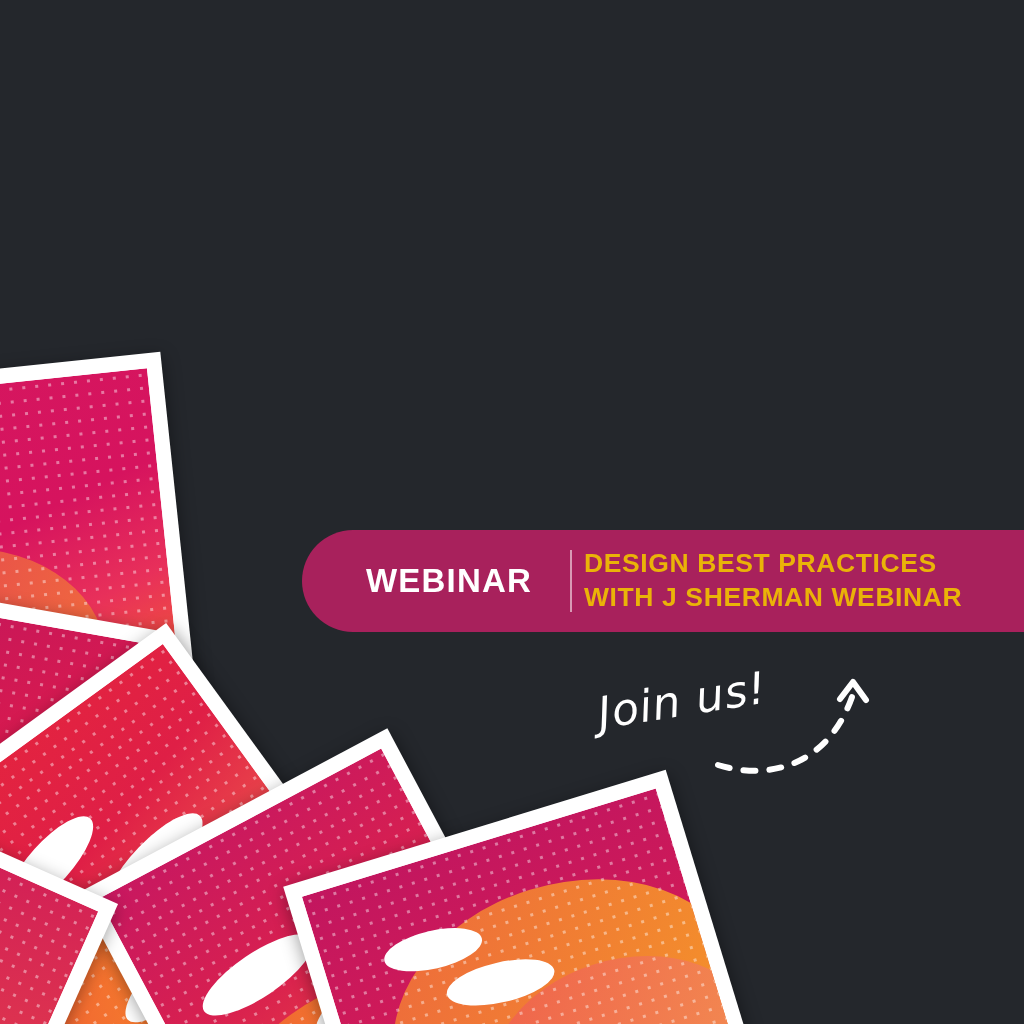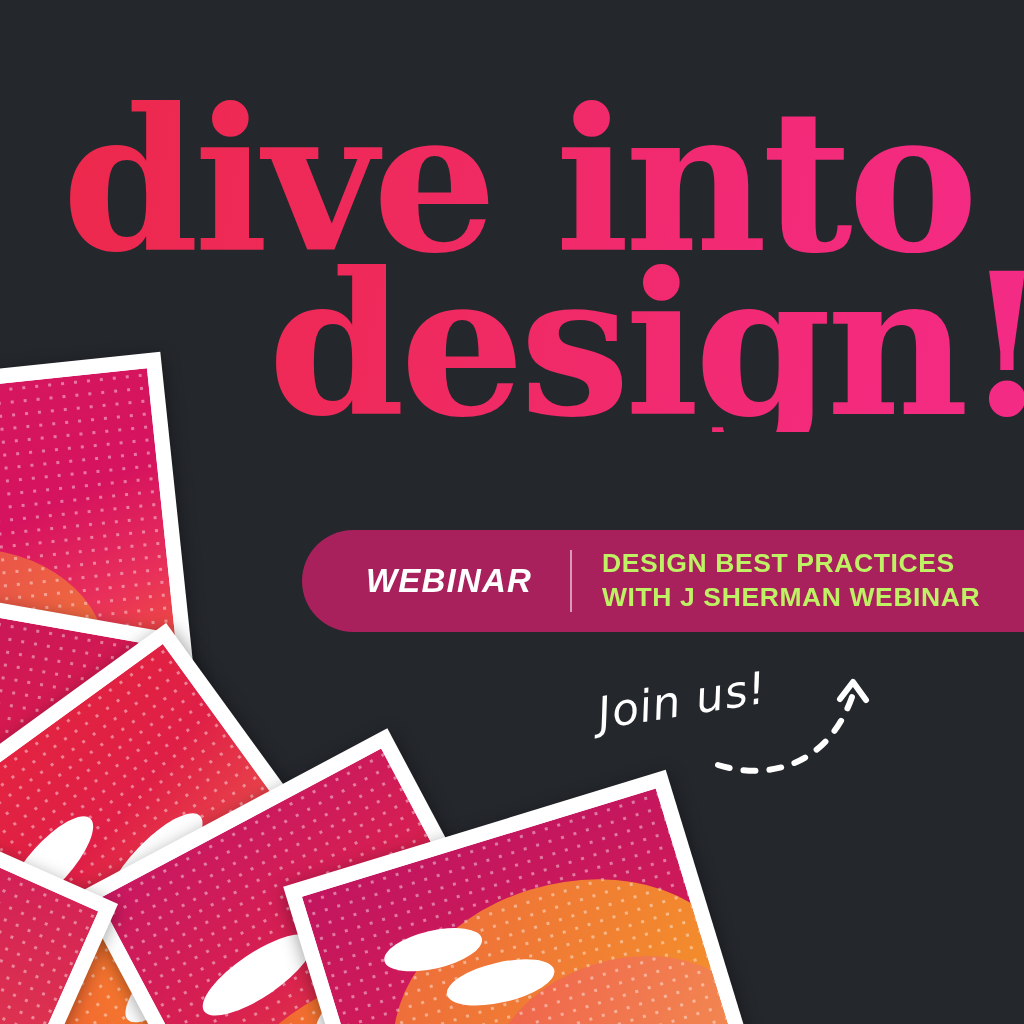--- a/index.html
+++ b/index.html
@@ -57,31 +57,30 @@
     z-index:30;
   }
   .banner-tag {
     color:#ffffff;
     font-size:33px;
     font-weight:700;
     letter-spacing:1.2px;
     padding-left:64px;
     width:268px;
     white-space:nowrap;
-    font-style:italic;
   }
   .banner-divider {
     width:2px;
     height:62px;
     background:rgba(255,255,255,0.55);
     flex:0 0 auto;
   }
   .banner-detail {
-    padding-left:30px;
-    color:#bef264;
+    padding-left:12px;
+    color:#eab308;
     font-size:26.5px;
     font-weight:700;
     letter-spacing:0.6px;
     line-height:1.28;
     white-space:nowrap;
   }
 
   
   .joinus {
     position:absolute;
@@ -201,24 +200,20 @@
 
     <div class="card" style="left:-230px; top:830px; width:300px; height:300px; transform:rotate(24deg);">
       <div class="art">
         <div class="base" style="background:linear-gradient(160deg,#cf1a58,#e5414a);"></div>
         <div class="dots"></div>
       </div>
     </div>
 
   </div>
 
-  <div class="headline">
-    <div class="headline-line line-1">dive into</div>
-    <div class="headline-line line-2">design!</div>
-  </div>
 
   <div class="banner">
     <div class="banner-tag">WEBINAR</div>
     <div class="banner-divider"></div>
     <div class="banner-detail">
       <div>DESIGN BEST PRACTICES</div>
       <div>WITH J SHERMAN WEBINAR</div>
     </div>
   </div>
 

